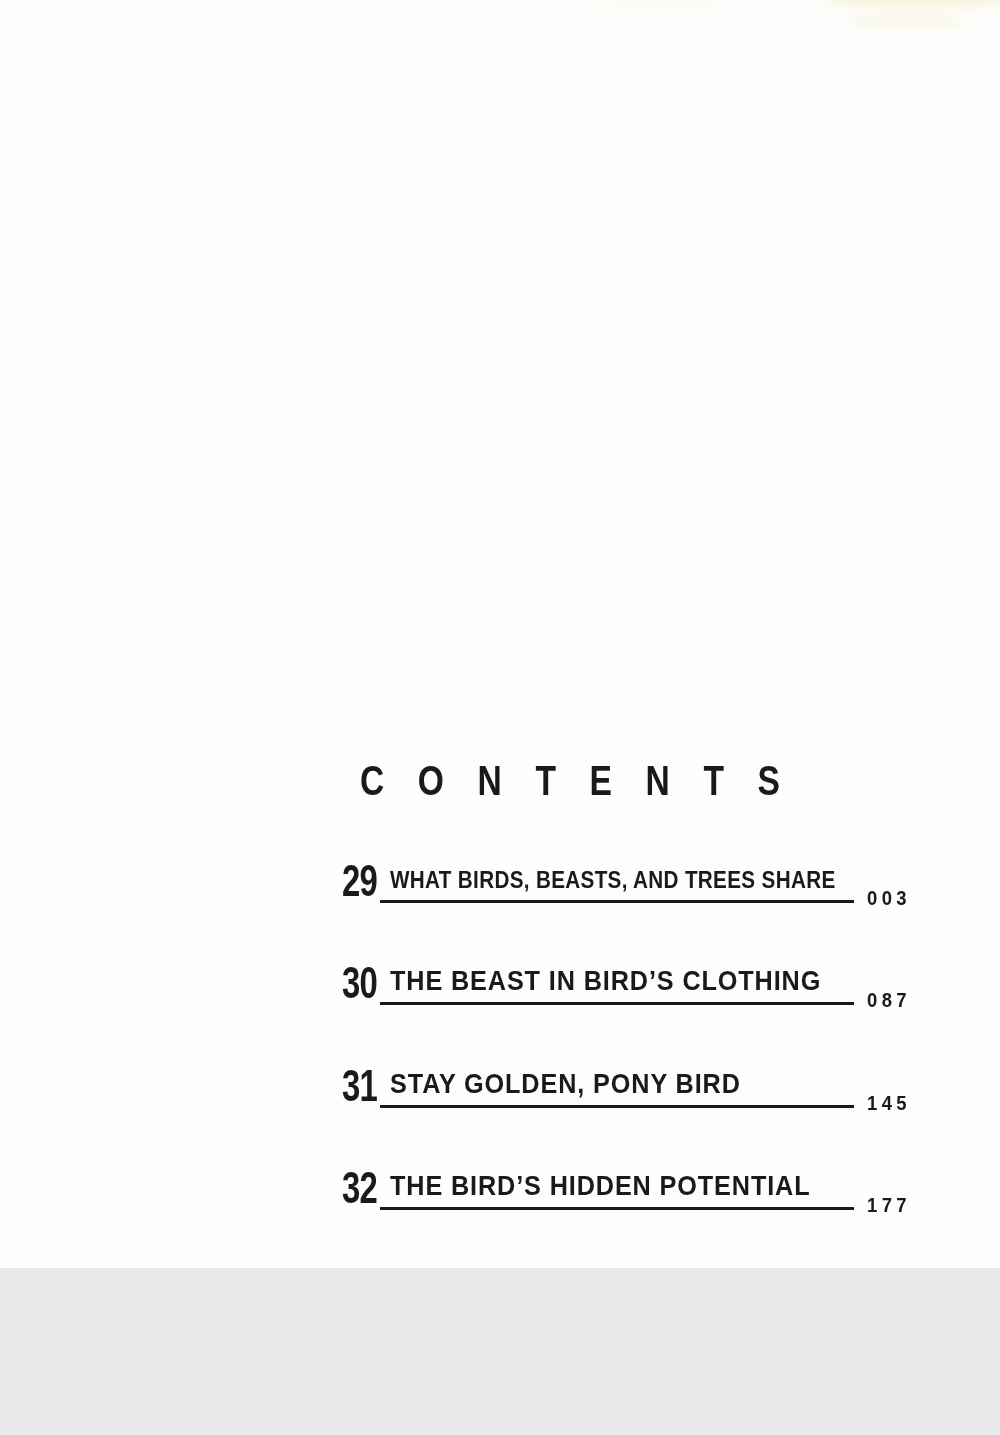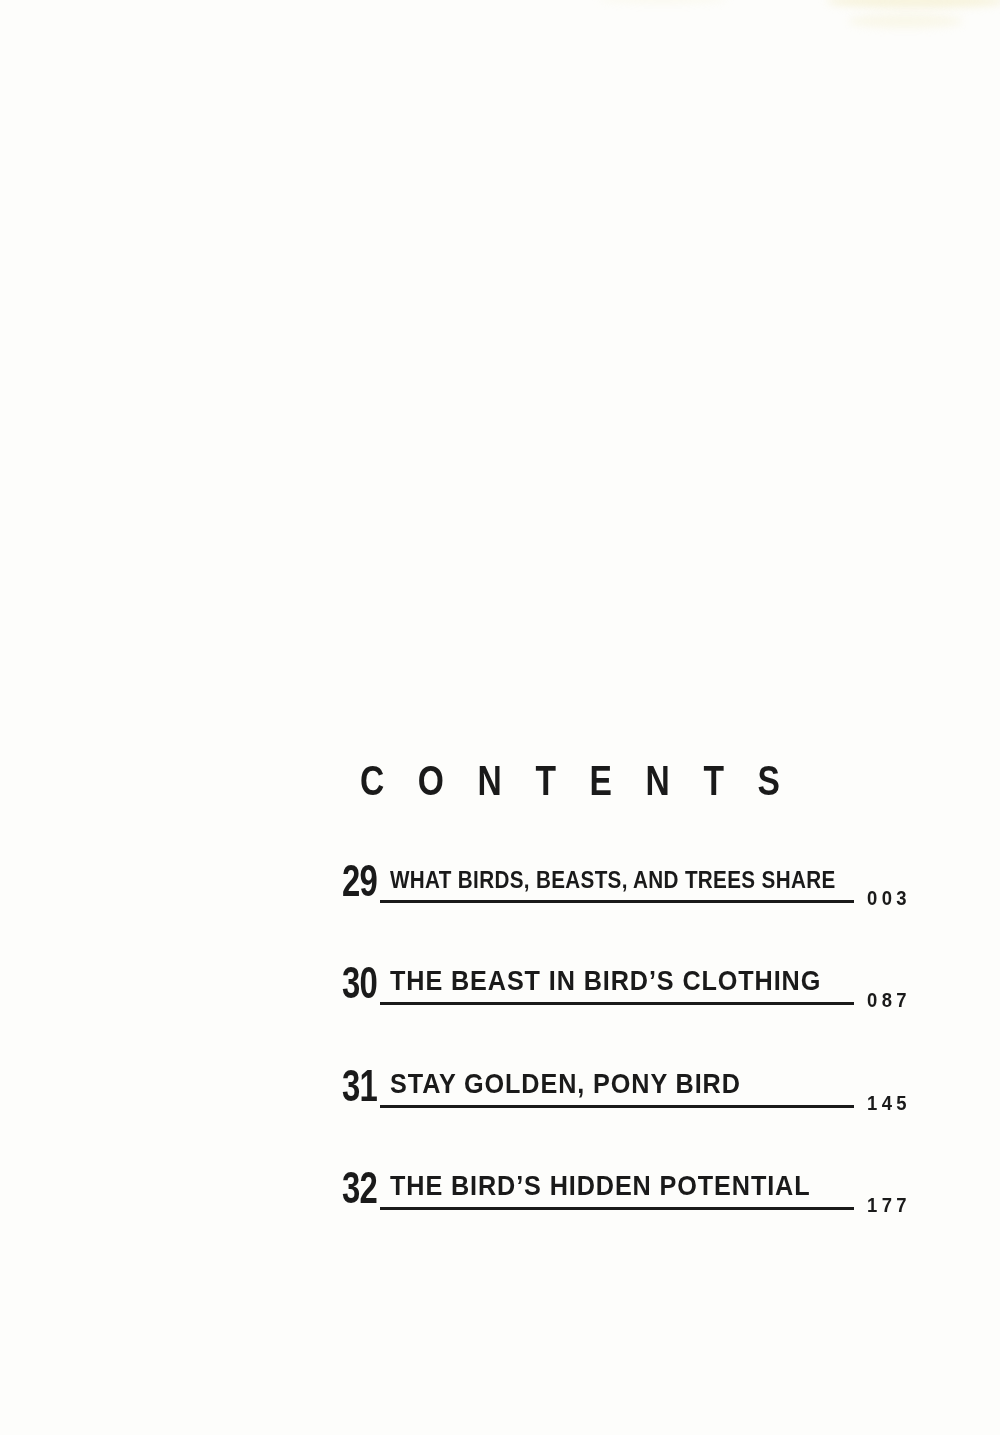--- a/index.html
+++ b/index.html
@@ -8,21 +8,21 @@
     --smudge:#f3edc8;
   }
   html,body{margin:0;padding:0;}
   body{
     width:1000px;height:1435px;
     background:#e9e9e9;
     font-family:"Liberation Sans", sans-serif;
   }
   .page{
     position:relative;
-    width:1000px;height:1435px;
+    width:1000px;height:1268px;
     background:var(--bg);
     overflow:hidden;
   }
   
   .smudge{
     position:absolute;
     border-radius:50%;
     background:var(--smudge);
     filter:blur(4px);
     pointer-events:none;

